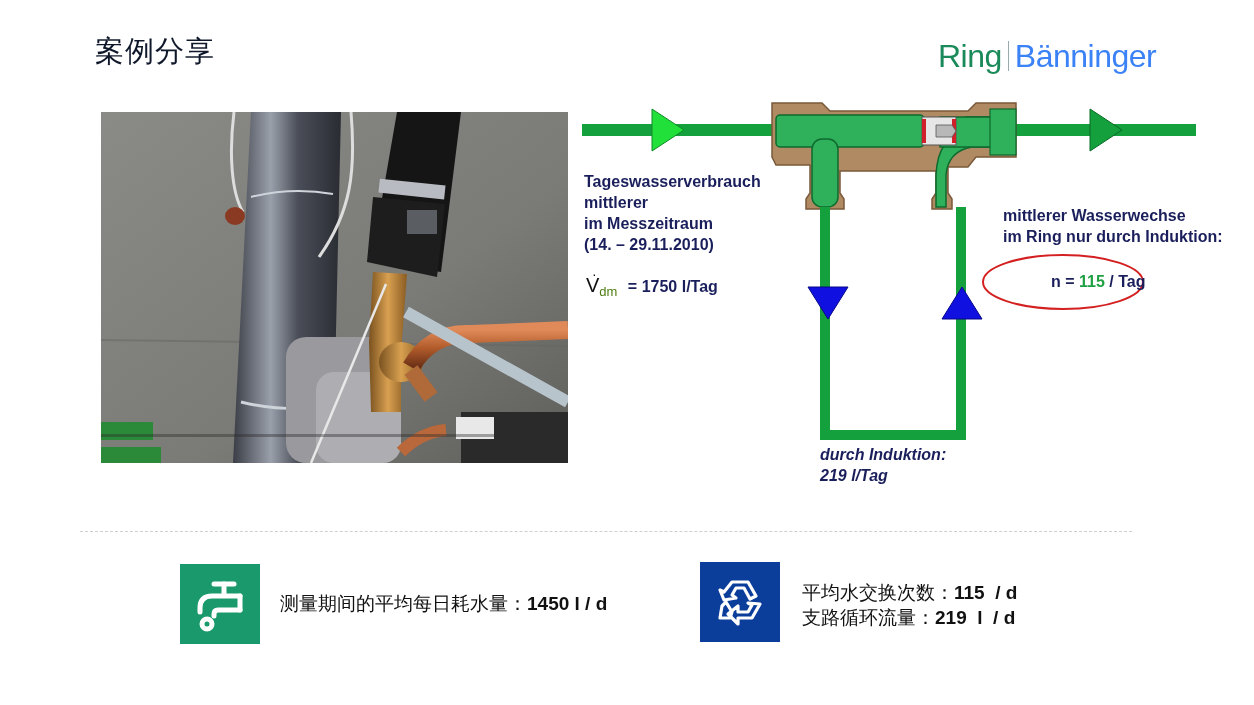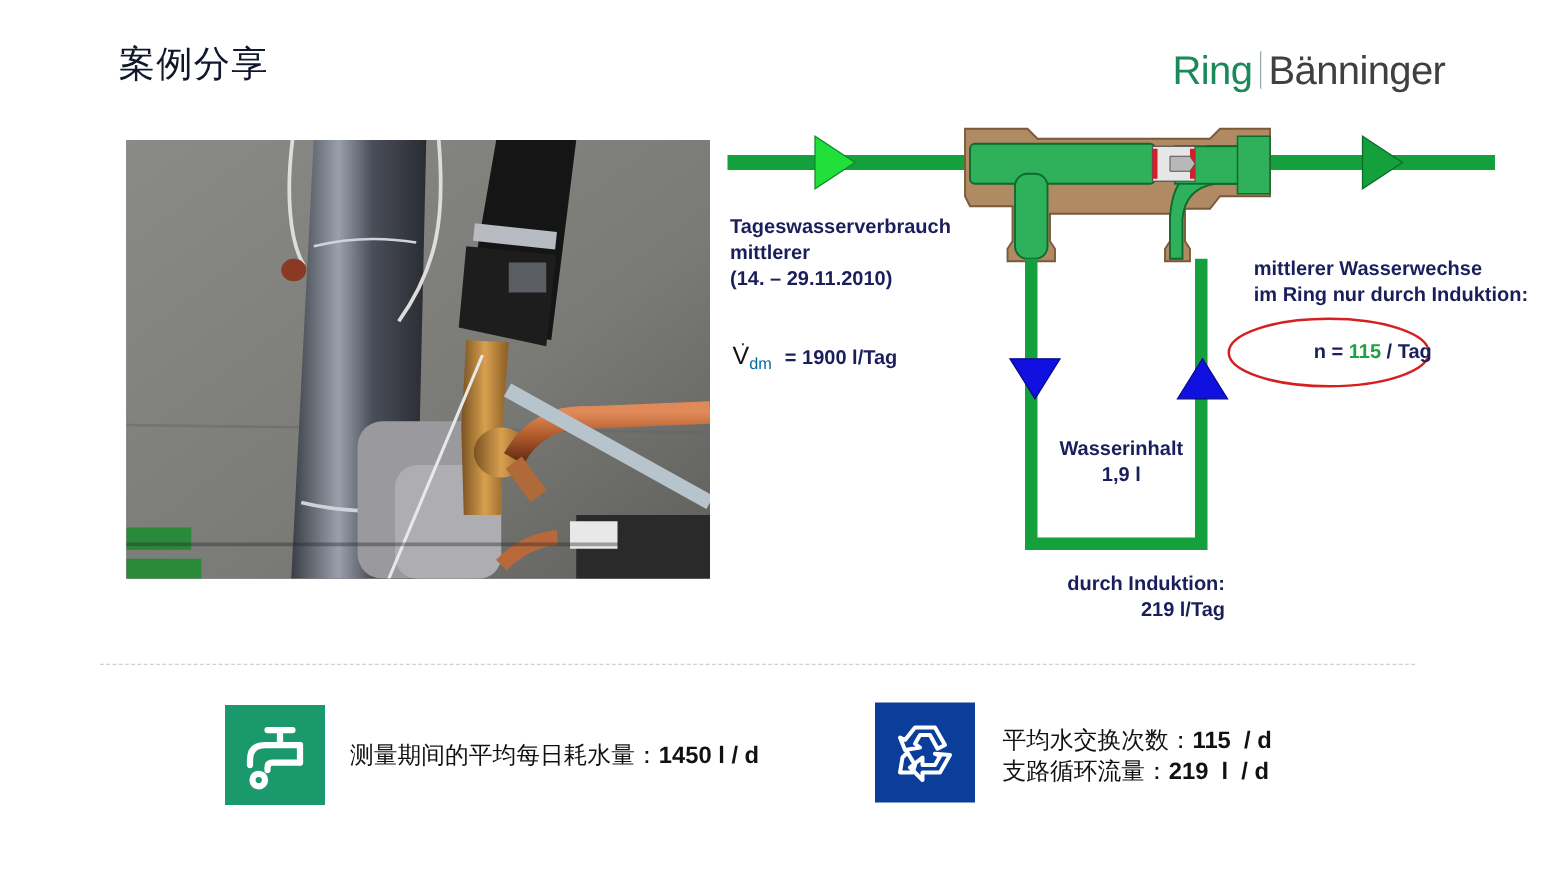--- a/index.html
+++ b/index.html
@@ -3,21 +3,21 @@
 <meta charset="utf-8">
 <style>
   html,body{margin:0;padding:0;background:#ffffff;}
   body{width:1254px;height:705px;position:relative;overflow:hidden;font-family:"Liberation Sans",sans-serif;}
   .abs{position:absolute;}
   .title{left:95px;top:32px;font-family:"DejaVu Serif","Liberation Serif",serif;font-size:29px;color:#0f172a;letter-spacing:1px;}
   .logo{left:938px;top:38px;width:245px;}
   .logo-main{font-family:"Liberation Sans",sans-serif;font-size:32px;font-weight:normal;letter-spacing:-0.5px;white-space:nowrap;line-height:36px;}
   .logo-conex{color:#1b8a5a;}
   .logo-sep{display:inline-block;width:1px;height:30px;background:#9aa;margin:0 6px;vertical-align:-4px;}
-  .logo-ban{color:#404040;}
+  .logo-ban{color:#3b82f6;}
   .logo-tag{font-size:13px;color:#777;letter-spacing:2.6px;margin-top:4px;white-space:nowrap;}
   .photo{left:101px;top:112px;width:467px;height:351px;overflow:hidden;background:#6e6e6a;}
   .diagram{left:580px;top:95px;width:640px;height:410px;}
   .dtext{position:absolute;color:#1a1f5c;font-weight:bold;font-size:16px;line-height:21px;white-space:nowrap;}
   .green-num{color:#1fa043;}
   .divider{left:80px;top:531px;width:1052px;height:0;border-top:1.5px dashed #cfcfcf;}
   .icon-box{width:80px;height:80px;display:flex;align-items:center;justify-content:center;}
   .tap-box{left:180px;top:564px;background:#1a9a6c;}
   .rec-box{left:700px;top:562px;background:#0b3e9a;}
   .stat{font-size:19px;color:#111;white-space:nowrap;}
@@ -127,39 +127,36 @@
 
     <polygon points="228,192 268,192 248,224" fill="#1010e0" stroke="#06068a" stroke-width="1"></polygon>
     <polygon points="362,224 402,224 382,192" fill="#1010e0" stroke="#06068a" stroke-width="1"></polygon>
 
     <ellipse cx="483" cy="187" rx="80" ry="27" fill="none" stroke="#d42020" stroke-width="2"></ellipse>
   </svg>
 
   <div class="dtext" style="left:4px;top:76px;">
     <div>Tageswasserverbrauch</div>
     <div>mittlerer</div>
+    <div>im Messzeitraum</div>
     <div>(14. – 29.11.2010)</div>
   </div>
   <div class="dtext" style="left:6px;top:180px;font-size:16px;">
-    <span style="font-weight:normal;color:#111;font-size:20px;position:relative;"><span style="position:absolute;left:6px;top:-10px;font-size:14px;">·</span><span>V</span></span><sub style="font-weight:normal;color:#0369a1;font-size:13px;">dm</sub>
-    <span style="margin-left:6px;">= 1900 l/Tag</span>
+    <span style="font-weight:normal;color:#111;font-size:20px;position:relative;"><span style="position:absolute;left:6px;top:-10px;font-size:14px;">·</span><span>V</span></span><sub style="font-weight:normal;color:#4d7c0f;font-size:13px;">dm</sub>
+    <span style="margin-left:6px;">= 1750 l/Tag</span>
   </div>
 
   <div class="dtext" style="left:423px;top:110px;">
     <div>mittlerer Wasserwechse</div>
     <div>im Ring nur durch Induktion:</div>
   </div>
   <div class="dtext" style="left:423px;top:176px;margin-left:48px;"><span>n = </span><span class="green-num">115</span><span> / Tag</span></div>
 
-  <div class="dtext" style="left:258px;top:254px;text-align:center;width:118px;">
-    <div>Wasserinhalt</div>
-    <div>1,9 l</div>
-  </div>
 
-  <div class="dtext" style="left:240px;top:362px;text-align:right;width:160px;">
+  <div class="dtext" style="left:240px;top:349px;text-align:left;width:160px;font-style:italic;">
     <div>durch Induktion:</div>
     <div>219 l/Tag</div>
   </div>
 </div>
 
 <div class="abs divider"></div>
 
 <div class="abs icon-box tap-box">
   <svg width="56" height="56" viewBox="0 0 56 56" fill="none" stroke="#fff" stroke-width="5" stroke-linecap="round" stroke-linejoin="round">
     <line x1="22" y1="8" x2="42" y2="8"></line>

